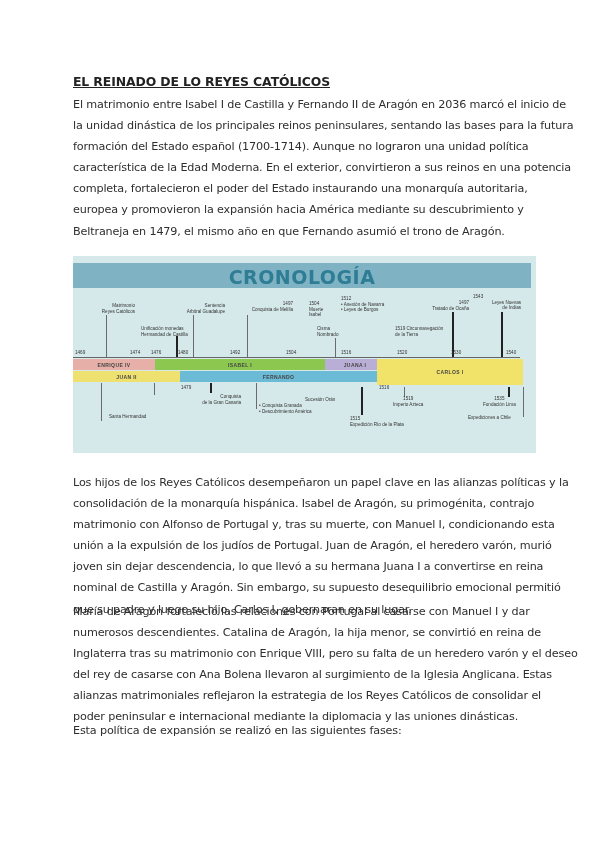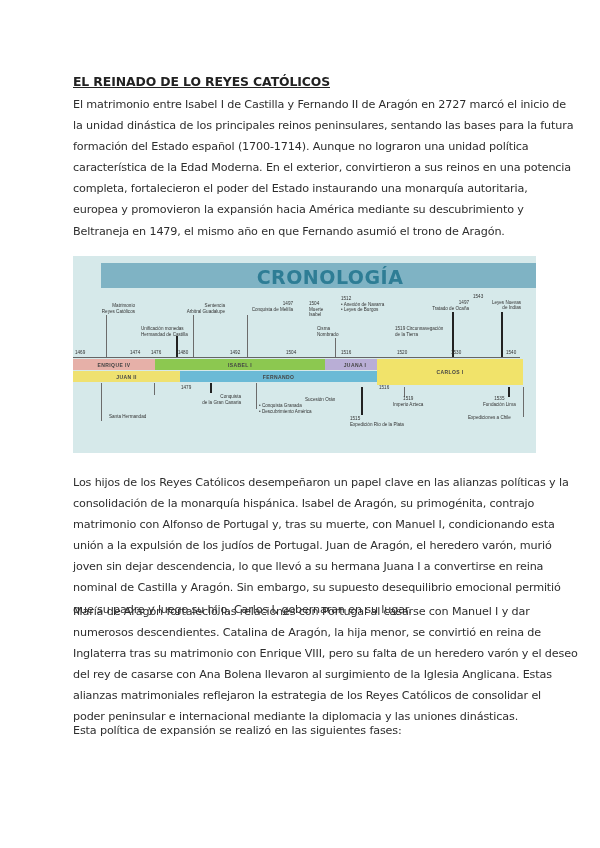--- a/index.html
+++ b/index.html
@@ -36,31 +36,31 @@
          font-family: "Liberation Sans", sans-serif; }
 </style>
 </head>
 <body>
 
 <div class="page">
 
   <div class="title">EL REINADO DE LO REYES CATÓLICOS</div>
 
   <p class="para" id="p1">
-    <span class="line">El matrimonio entre Isabel I de Castilla y Fernando II de Aragón en 2727 marcó el inicio de</span>
+    <span class="line">El matrimonio entre Isabel I de Castilla y Fernando II de Aragón en 2036 marcó el inicio de</span>
     <span class="line">la unidad dinástica de los principales reinos peninsulares, sentando las bases para la futura</span>
     <span class="line">formación del Estado español (1700-1714). Aunque no lograron una unidad política</span>
     <span class="line">característica de la Edad Moderna. En el exterior, convirtieron a sus reinos en una potencia</span>
     <span class="line">completa, fortalecieron el poder del Estado instaurando una monarquía autoritaria,</span>
     <span class="line">europea y promovieron la expansión hacia América mediante su descubrimiento y</span>
     <span class="line">Beltraneja en 1479, el mismo año en que Fernando asumió el trono de Aragón.</span>
   </p>
 
   <div class="timeline" style="background: rgb(214, 233, 234);">
-    <div class="banner" style="background: rgb(127, 179, 196); margin-left: 28px;">
+    <div class="banner" style="background: rgb(127, 179, 196);">
       <div class="banner-title" style="color: rgb(46, 125, 149);">CRONOLOGÍA</div>
     </div>
 
     <div class="ev r" style="left:2px; top:47px; width:60px;">
       <div>Matrimonio</div>
       <div>Reyes Católicos</div>
     </div>
     <div class="ev r" style="left:80px; top:47px; width:72px;">
       <div>Sentencia</div>
       <div>Arbitral Guadalupe</div>

